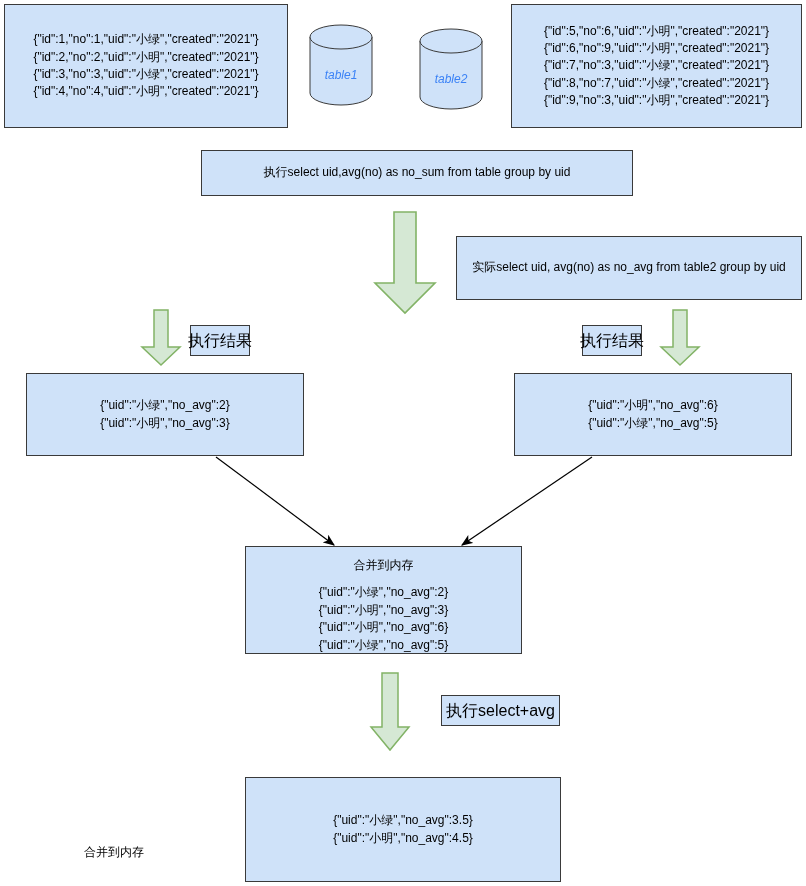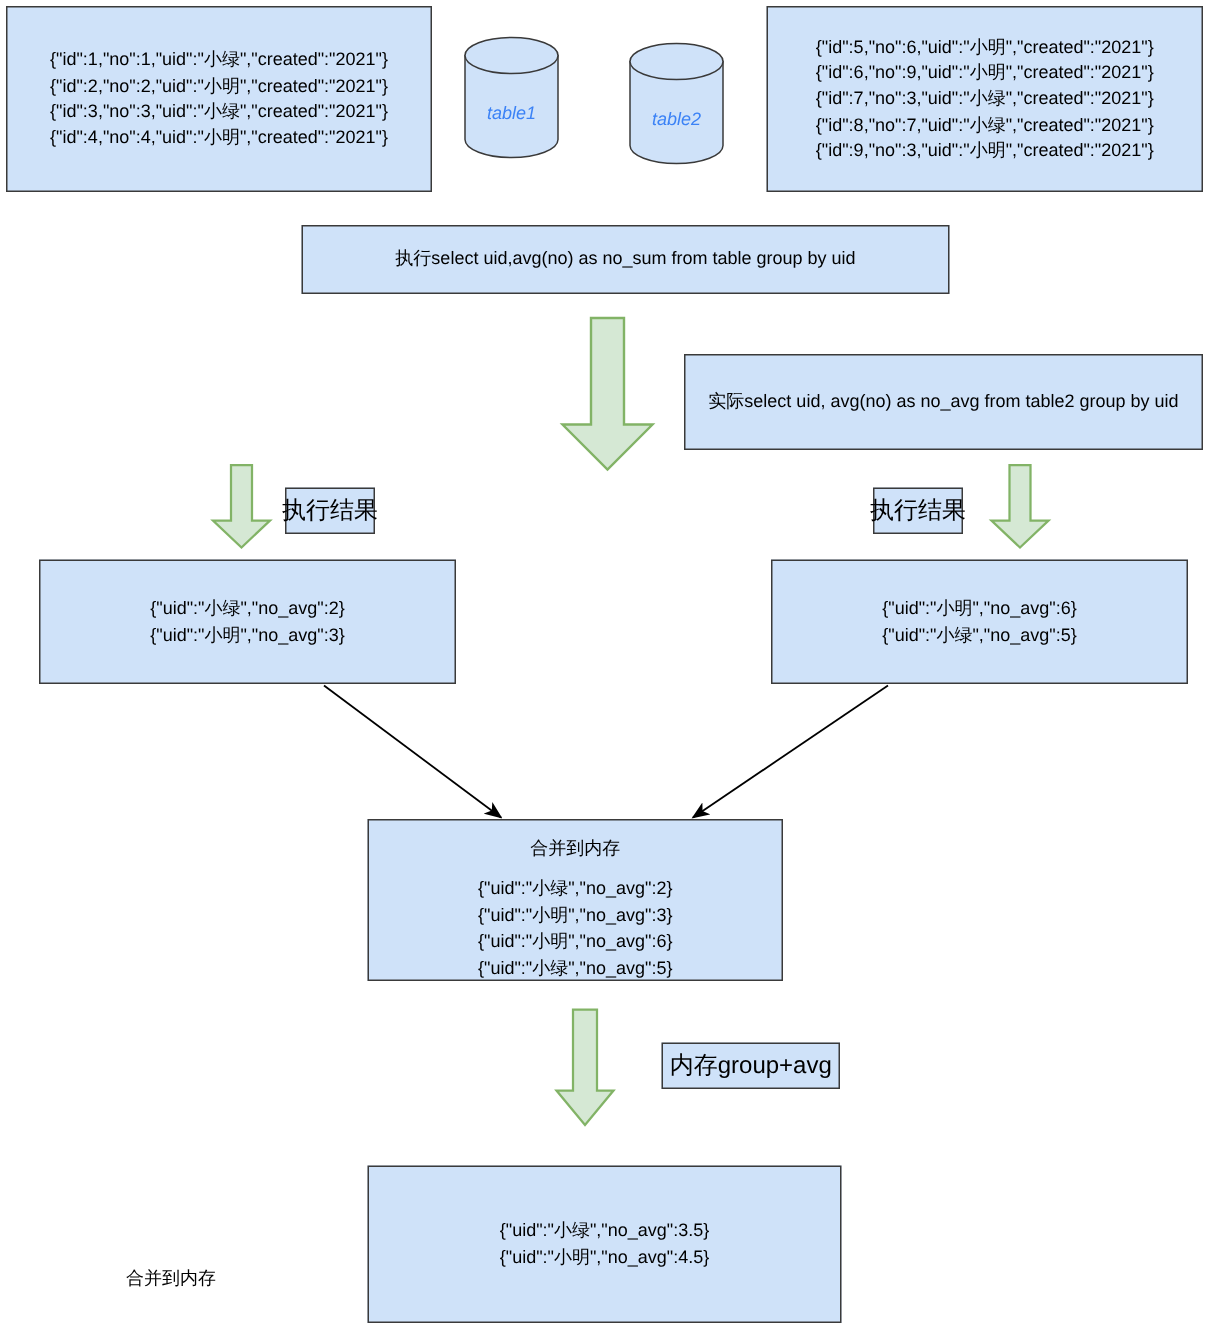--- a/index.html
+++ b/index.html
@@ -179,21 +179,21 @@
 {"uid":"小绿","no_avg":5}</div>
   </div>
 
   <div class="arrow" style="left:369px; top:672px; width:42px; height:80px;">
     <svg width="42" height="80" viewBox="0 0 42 80">
       <path d="M13,1 L29,1 L29,55 L40,55 L21,78 L2,55 L13,55 Z" fill="#d5e8d4" stroke="#82b366" stroke-width="1.5" stroke-linejoin="miter"></path>
     </svg>
   </div>
 
   <div class="node tag" style="left:441px; top:695px; width:119px; height:31px;">
-    <div>内存group+avg</div>
+    <div>执行select+avg</div>
   </div>
 
   <div class="node result" style="left:245px; top:777px; width:316px; height:105px;">
     <div class="lines">{"uid":"小绿","no_avg":3.5}
 {"uid":"小明","no_avg":4.5}</div>
   </div>
 
   <div class="plainlabel" style="left:84px; top:805px;">
     <div>合并到内存</div>
     

